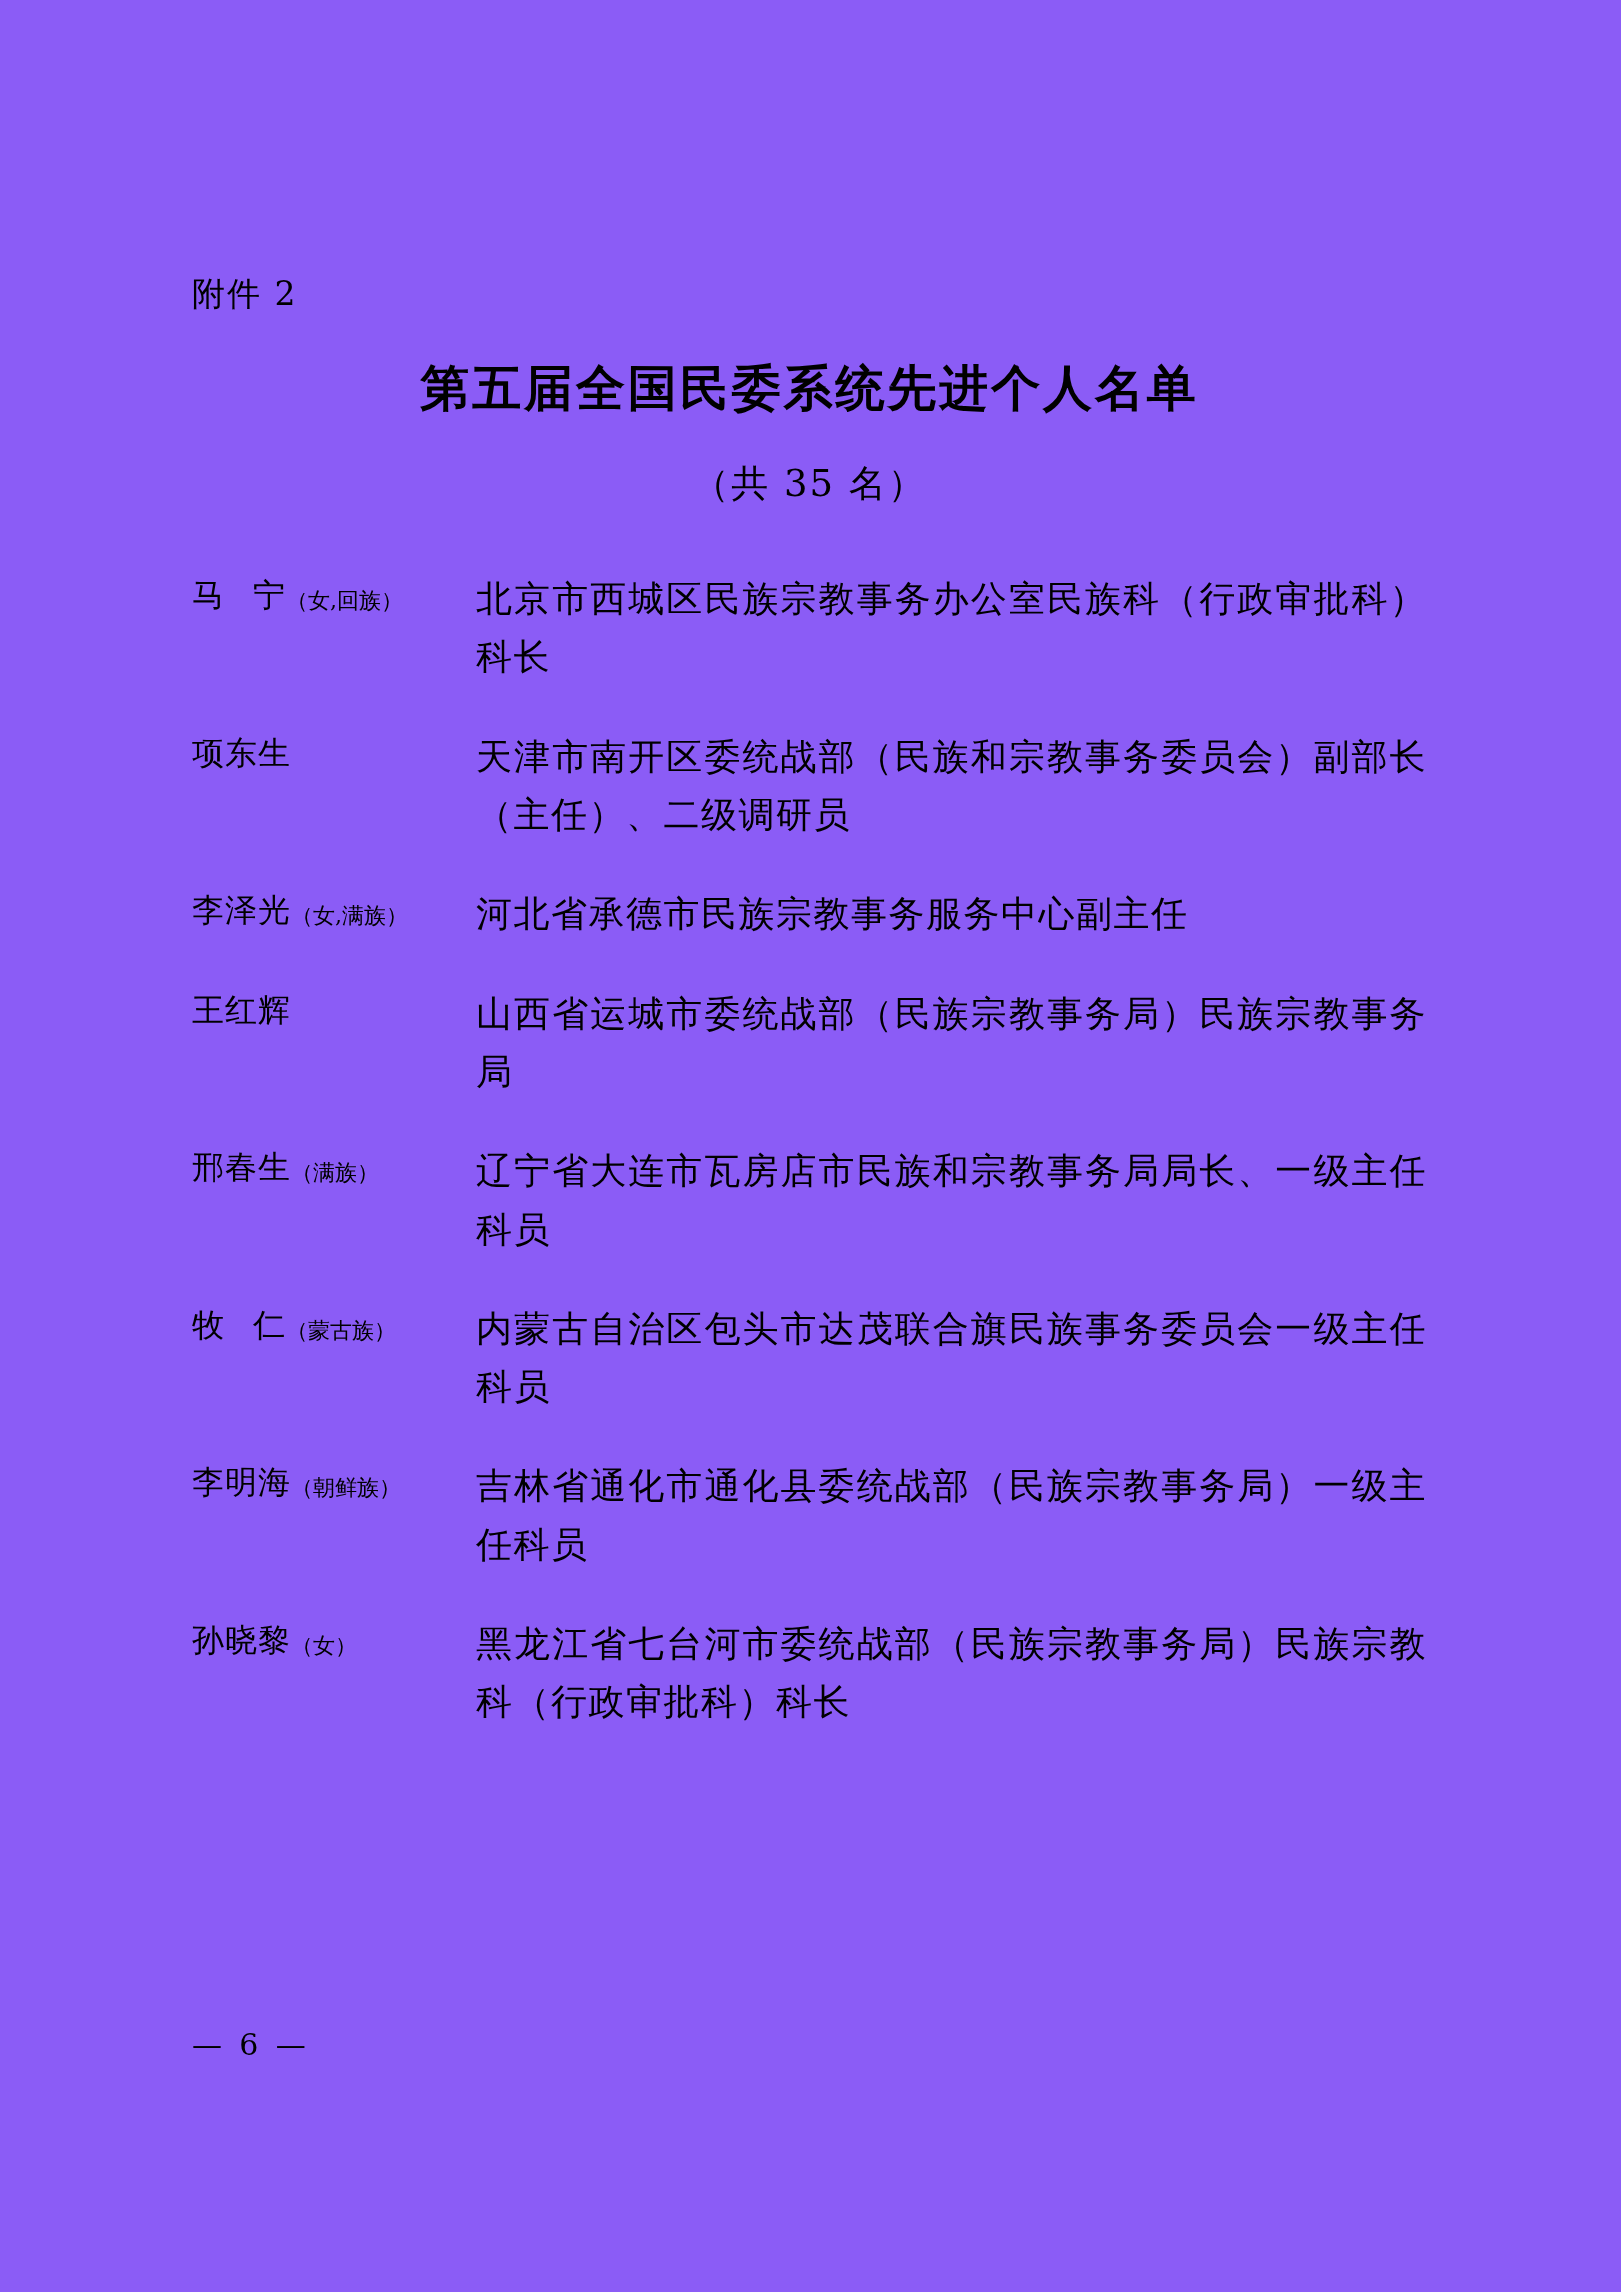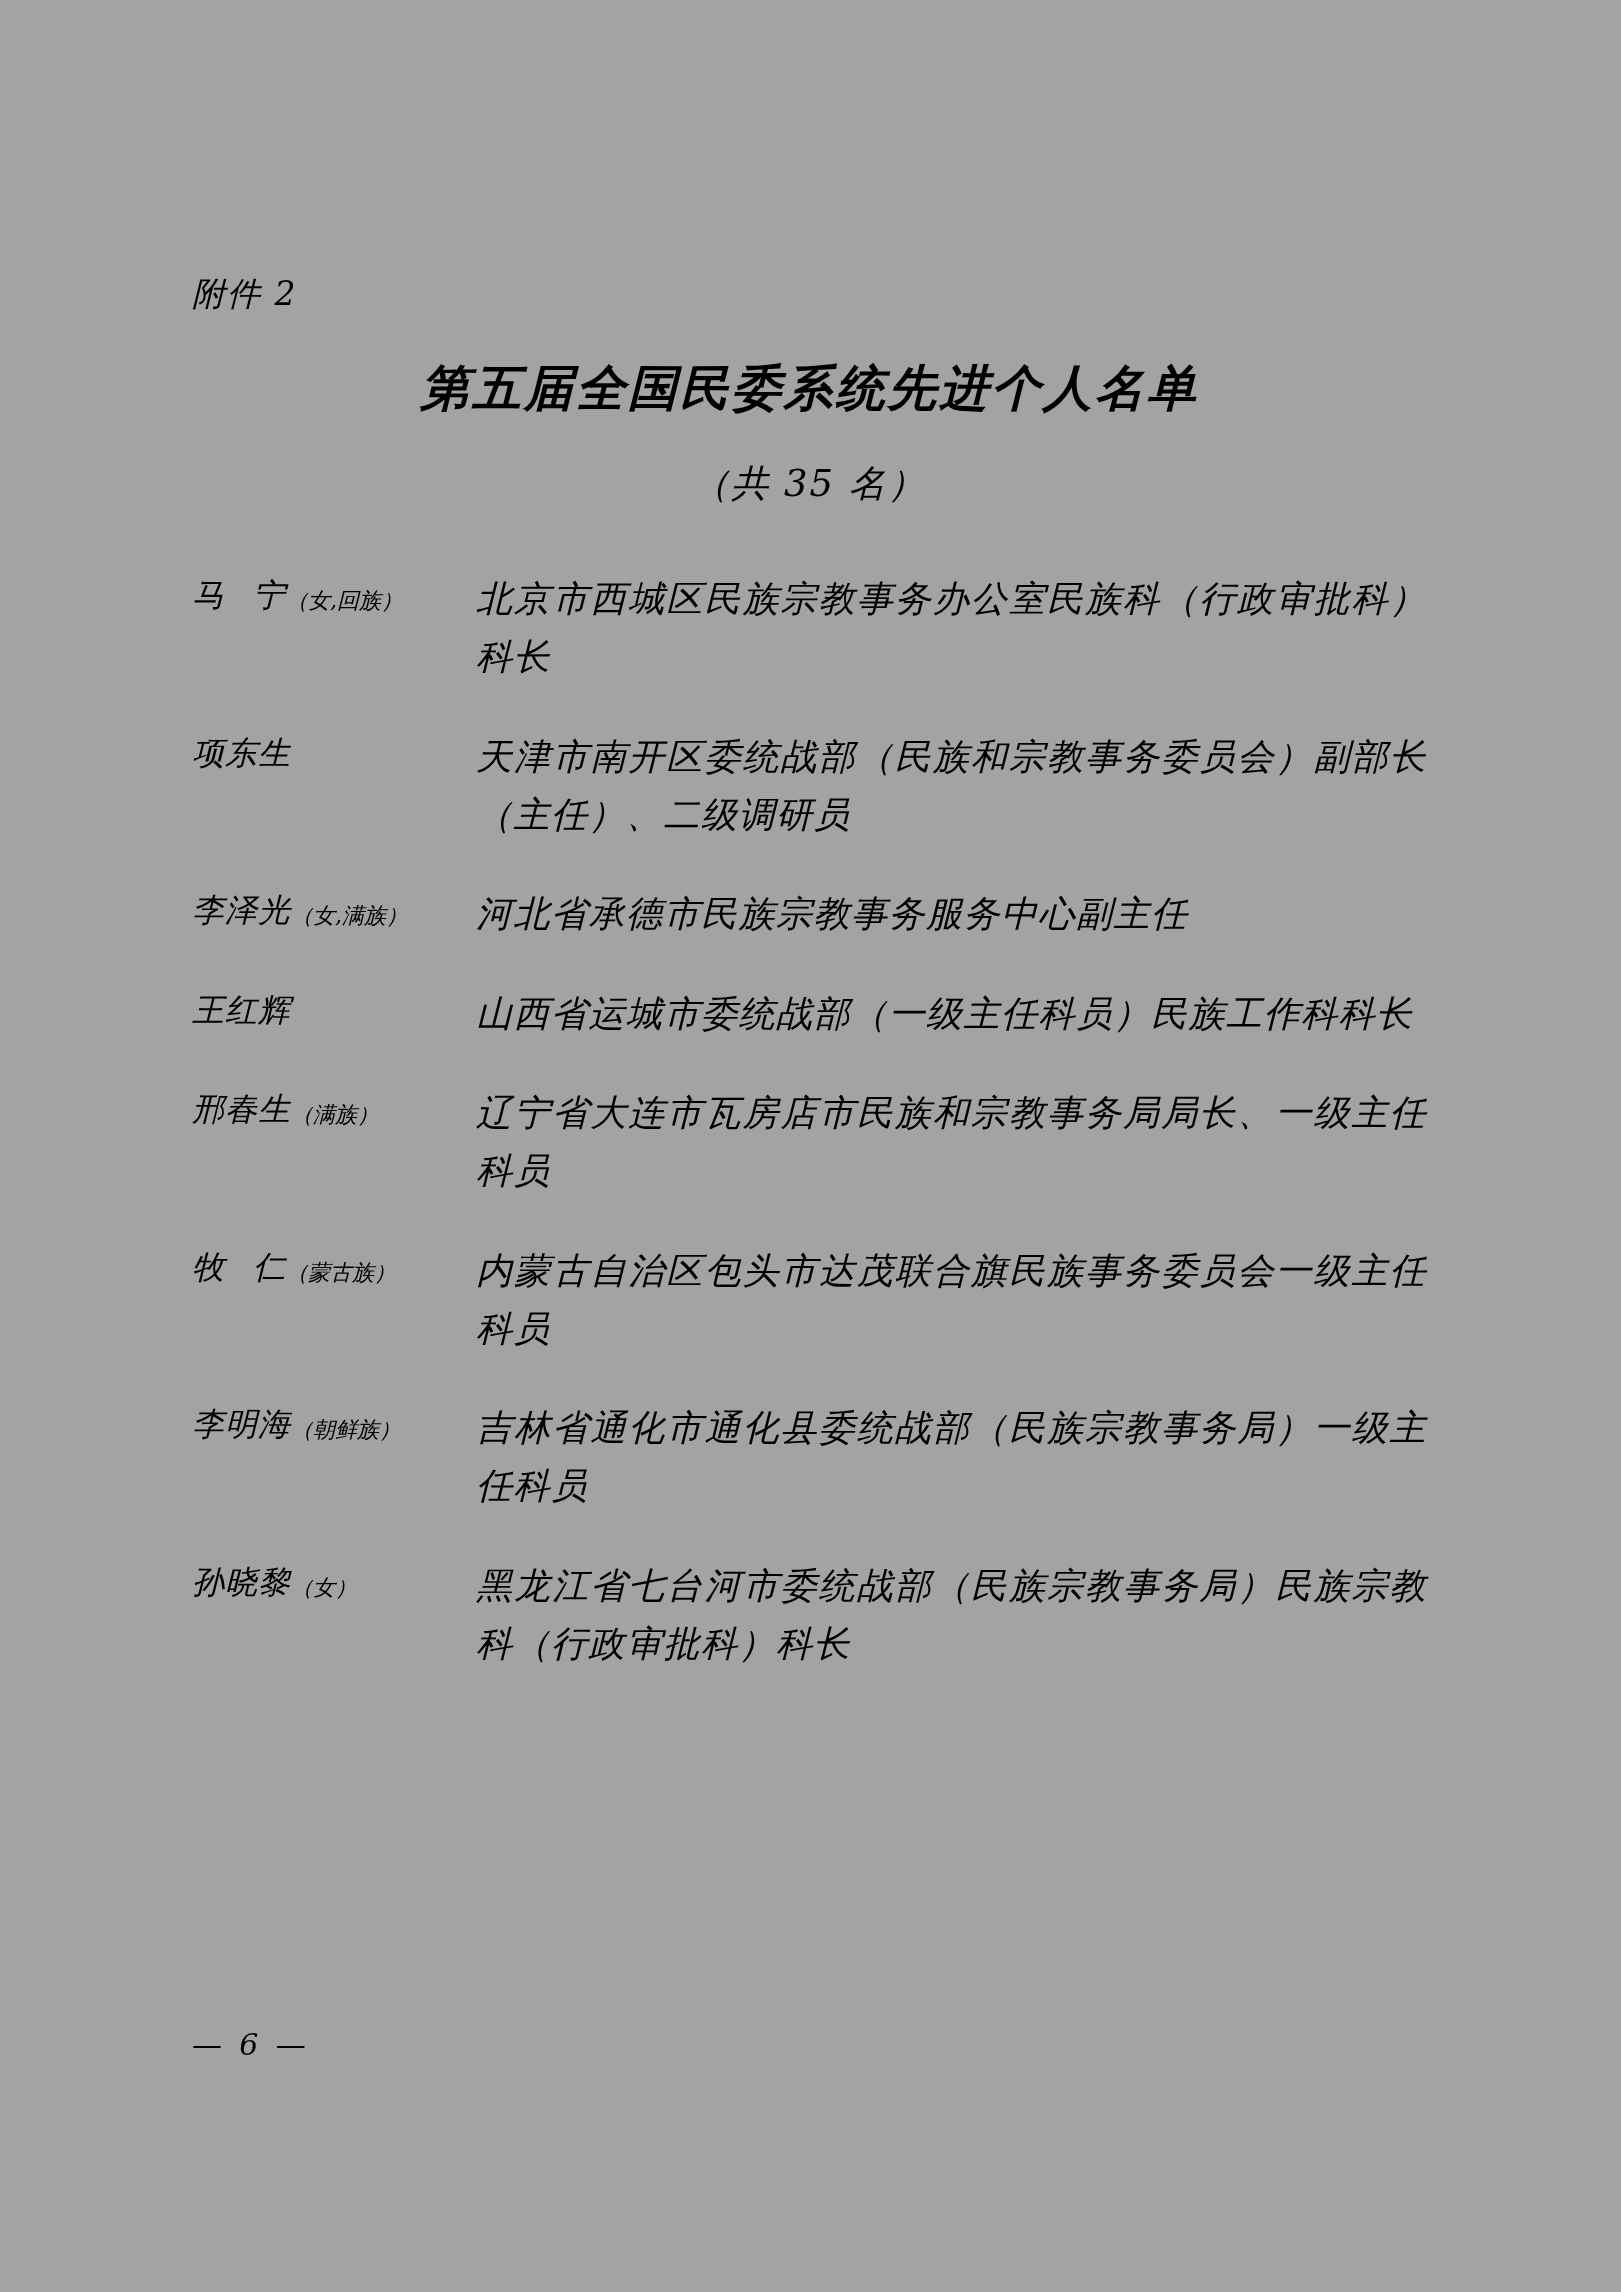--- a/index.html
+++ b/index.html
@@ -9,23 +9,22 @@
   }
   body {
     font-family: "DejaVu Serif", serif;
     color: #000000;
   }
   .page {
     position: relative;
     width: 1621px;
     height: 2293px;
     margin: 0 auto;
-    background: #a3a3a3;
+    background: #8b5cf6;
     overflow: hidden;
-    font-style: italic;
   }
   .content {
     position: absolute;
     left: 192px;
     top: 0;
     width: 1235px;
   }
   .attachment-label {
     margin-top: 272px;
     font-size: 33px;
@@ -122,21 +121,21 @@
         <div class="entry-name">
           <span class="name-text">李泽光</span><span class="ethnic">（女,满族）</span>
         </div>
         <div class="entry-desc">河北省承德市民族宗教事务服务中心副主任</div>
       </div>
 
       <div class="entry">
         <div class="entry-name">
           <span class="name-text">王红辉</span><span class="ethnic"></span>
         </div>
-        <div class="entry-desc">山西省运城市委统战部（一级主任科员）民族工作科科长</div>
+        <div class="entry-desc">山西省运城市委统战部（民族宗教事务局）民族宗教事务局</div>
       </div>
 
       <div class="entry">
         <div class="entry-name">
           <span class="name-text">邢春生</span><span class="ethnic">（满族）</span>
         </div>
         <div class="entry-desc">辽宁省大连市瓦房店市民族和宗教事务局局长、一级主任科员</div>
       </div>
 
       <div class="entry">

